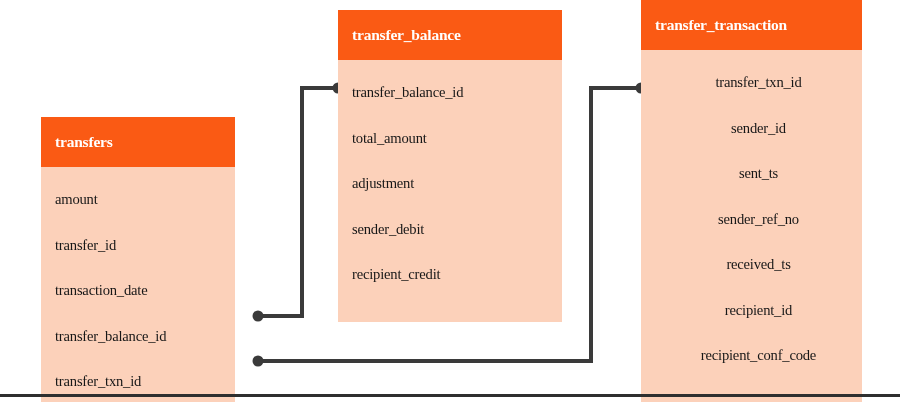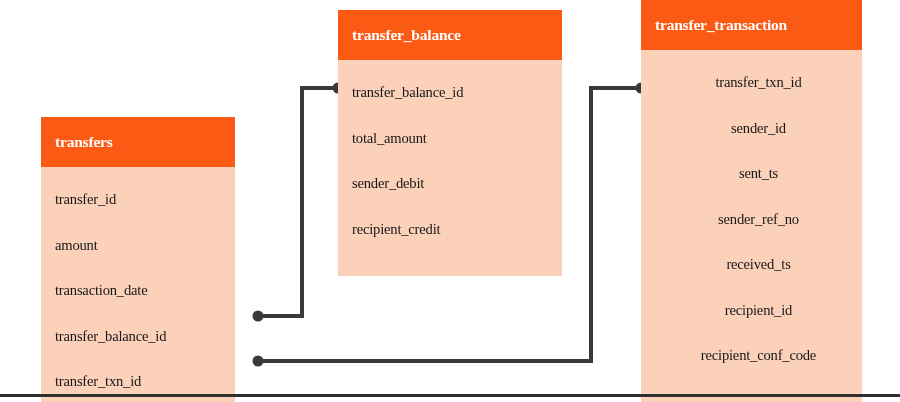--- a/index.html
+++ b/index.html
@@ -94,33 +94,34 @@
     <g>
       <path d="M 258 361 L 591 361 L 591 88 L 641 88" fill="none" stroke="#3a3a3a" stroke-width="4" stroke-linecap="butt" stroke-linejoin="miter"></path>
       <circle cx="258" cy="361" r="5.5" fill="#3a3a3a"></circle>
       <circle cx="641" cy="88" r="5.5" fill="#3a3a3a"></circle>
     </g>
   </svg>
 
   <div class="table" id="table-transfers">
     <div class="table-header">transfers</div>
     <div class="table-fields">
+      <div class="field">amount</div>
       <div class="field">transfer_id</div>
-      <div class="field">amount</div>
       <div class="field">transaction_date</div>
       <div class="field">transfer_balance_id</div>
       <div class="field">transfer_txn_id</div>
     </div>
   </div>
 
   <div class="table" id="table-transfer-balance">
     <div class="table-header">transfer_balance</div>
     <div class="table-fields">
       <div class="field">transfer_balance_id</div>
       <div class="field">total_amount</div>
+      <div class="field">adjustment</div>
       <div class="field">sender_debit</div>
       <div class="field">recipient_credit</div>
     </div>
   </div>
 
   <div class="table" id="table-transfer-transaction">
     <div class="table-header">transfer_transaction</div>
     <div class="table-fields">
       <div class="field">transfer_txn_id</div>
       <div class="field">sender_id</div>

